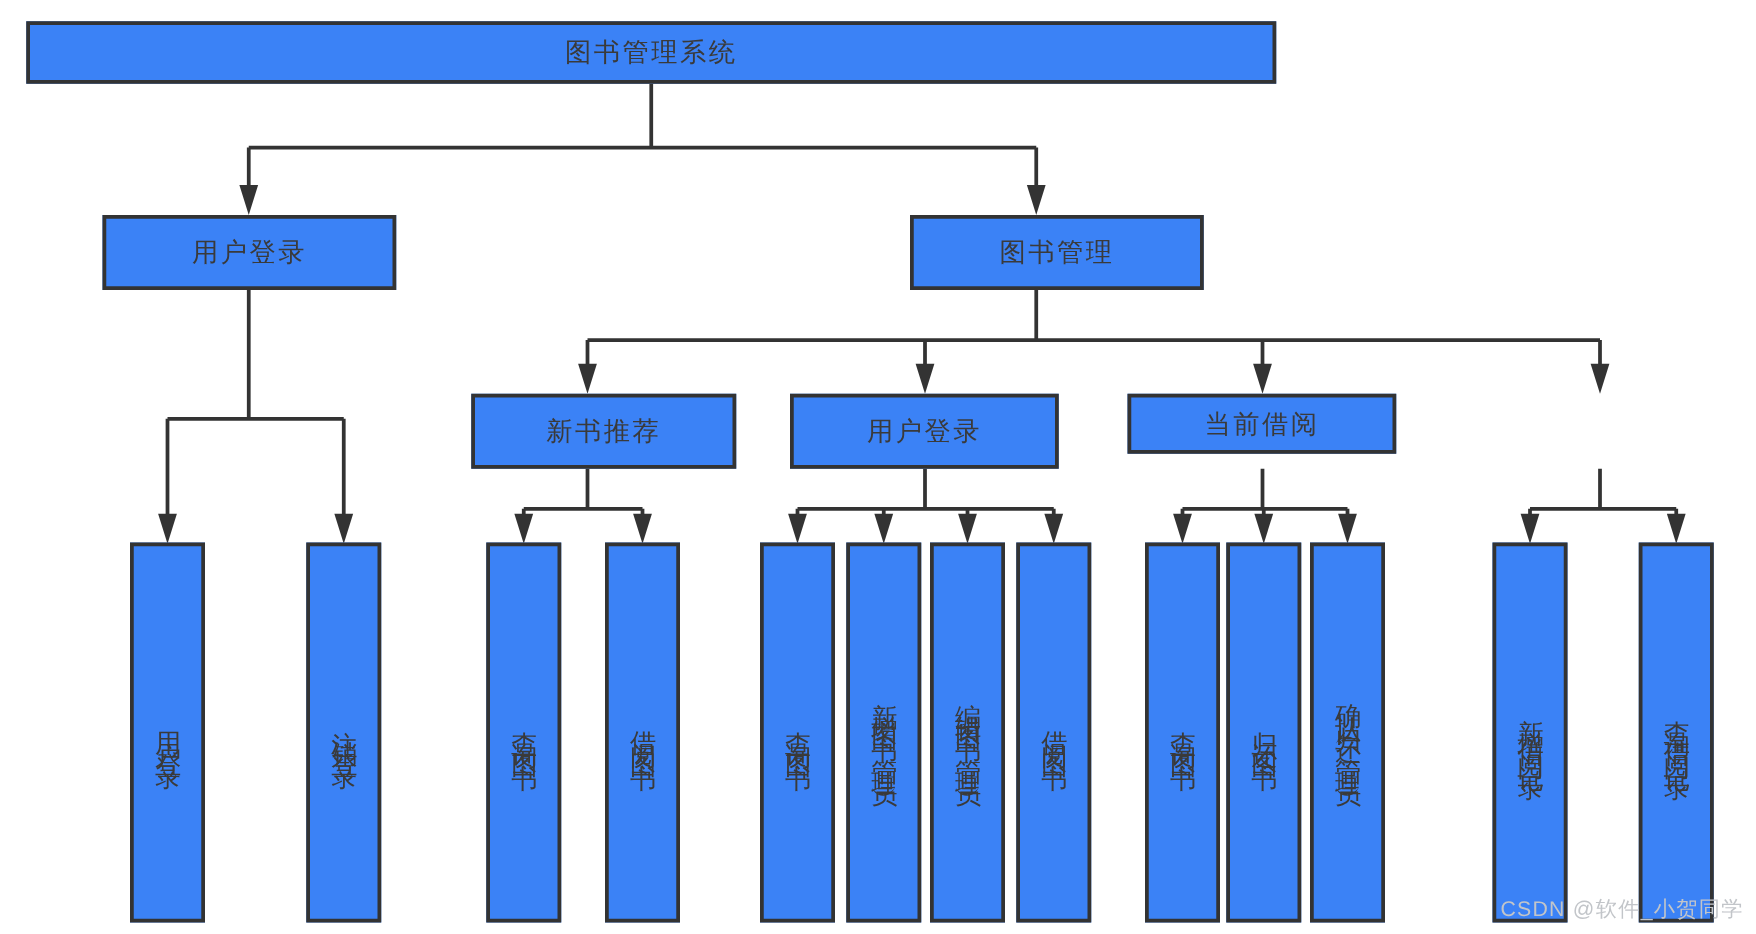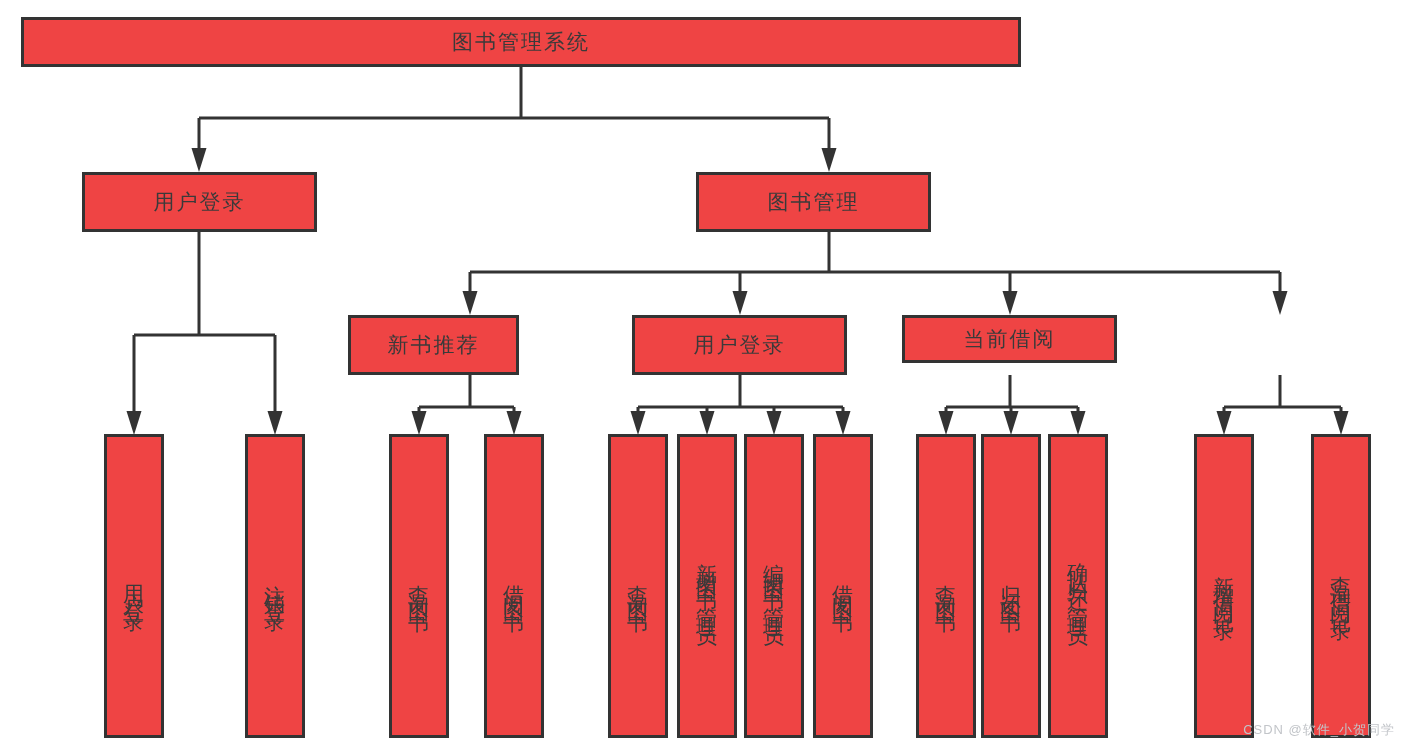--- a/index.html
+++ b/index.html
@@ -6,21 +6,21 @@
   #stage{
     position:relative;
     width:1405px;height:747px;
     background:#ffffff;
     font-family:"Liberation Sans","DejaVu Sans",sans-serif;
     overflow:hidden;
   }
   .box{
     position:absolute;
     border:3px solid #333333;
-    background:#ef4444;
+    background:#3b82f6;
     display:flex;
     align-items:center;
     justify-content:center;
     color:#3a3a3a;
     box-sizing:border-box;
   }
   .box.h span{
     font-size:21px;
     letter-spacing:2px;
     white-space:nowrap;
@@ -34,21 +34,21 @@
   #connectors{
     position:absolute;left:0;top:0;
     width:1405px;height:747px;
     pointer-events:none;
   }
   #connectors path{stroke:#333333;stroke-width:3;fill:none;}
   #connectors polygon{fill:#333333;stroke:none;}
   #watermark{
     position:absolute;
     right:10px;bottom:8px;
-    font-size:13px;
+    font-size:17px;
     letter-spacing:1px;
     color:#c2c5c9;
     z-index:5;
     white-space:nowrap;
   }
 </style>
 </head>
 <body>
 
 <div id="stage">
@@ -82,25 +82,25 @@
     <polygon points="1333.5,411 1348.5,411 1341,435"></polygon>
   </svg>
 
   <div class="box h" style="left:21px;top:17px;width:1000px;height:50px">
     <span>图书管理系统</span>
   </div>
 
   <div class="box h" style="left:82px;top:172px;width:235px;height:60px">
     <span>用户登录</span>
   </div>
-  <div class="box h" style="left:696px;top:172px;width:235px;height:60px">
+  <div class="box h" style="left:728px;top:172px;width:235px;height:60px">
     <span>图书管理</span>
   </div>
 
-  <div class="box h" style="left:348px;top:315px;width:171px;height:60px">
+  <div class="box h" style="left:377px;top:315px;width:212px;height:60px">
     <span>新书推荐</span>
   </div>
   <div class="box h" style="left:632px;top:315px;width:215px;height:60px">
     <span>用户登录</span>
   </div>
   <div class="box h" style="left:902px;top:315px;width:215px;height:48px">
     <span>当前借阅</span>
   </div>
 
   <div class="box v" style="left:104px;top:434px;width:60px;height:304px">

